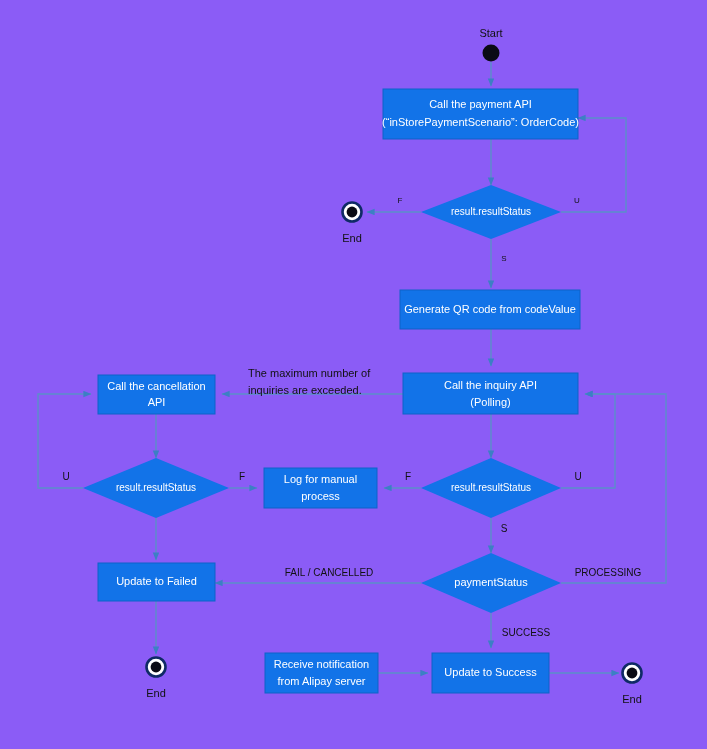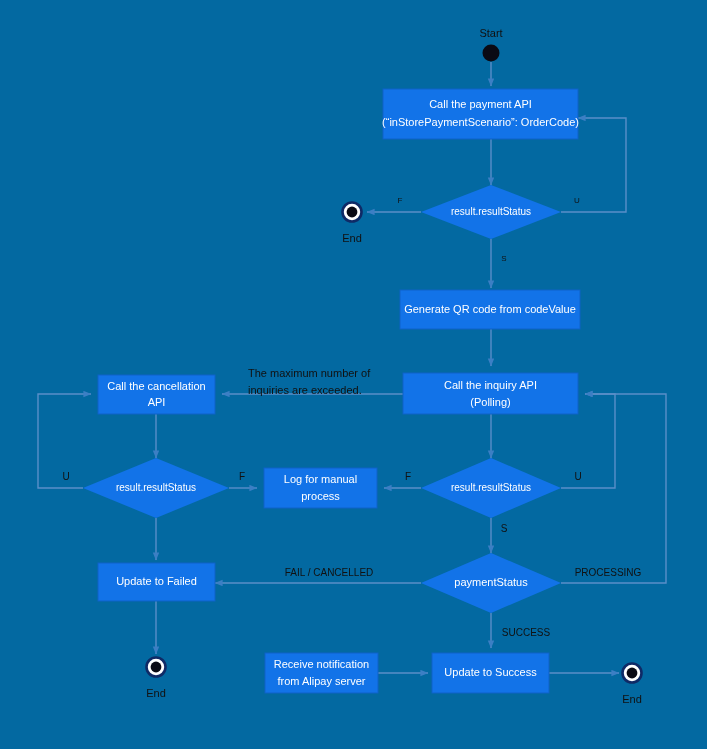--- a/index.html
+++ b/index.html
@@ -7,21 +7,21 @@
     padding: 0;
     background: #ffffff;
   }
   body {
     font-family: "Liberation Sans", sans-serif;
   }
   #diagram-root {
     position: relative;
     width: 707px;
     height: 749px;
-    background: #0369a1;
+    background: #8b5cf6;
     overflow: hidden;
   }
   svg.flow {
     display: block;
     width: 707px;
     height: 749px;
   }
   .node-box {
     fill: #1273e8;
     stroke: #0f63c8;

